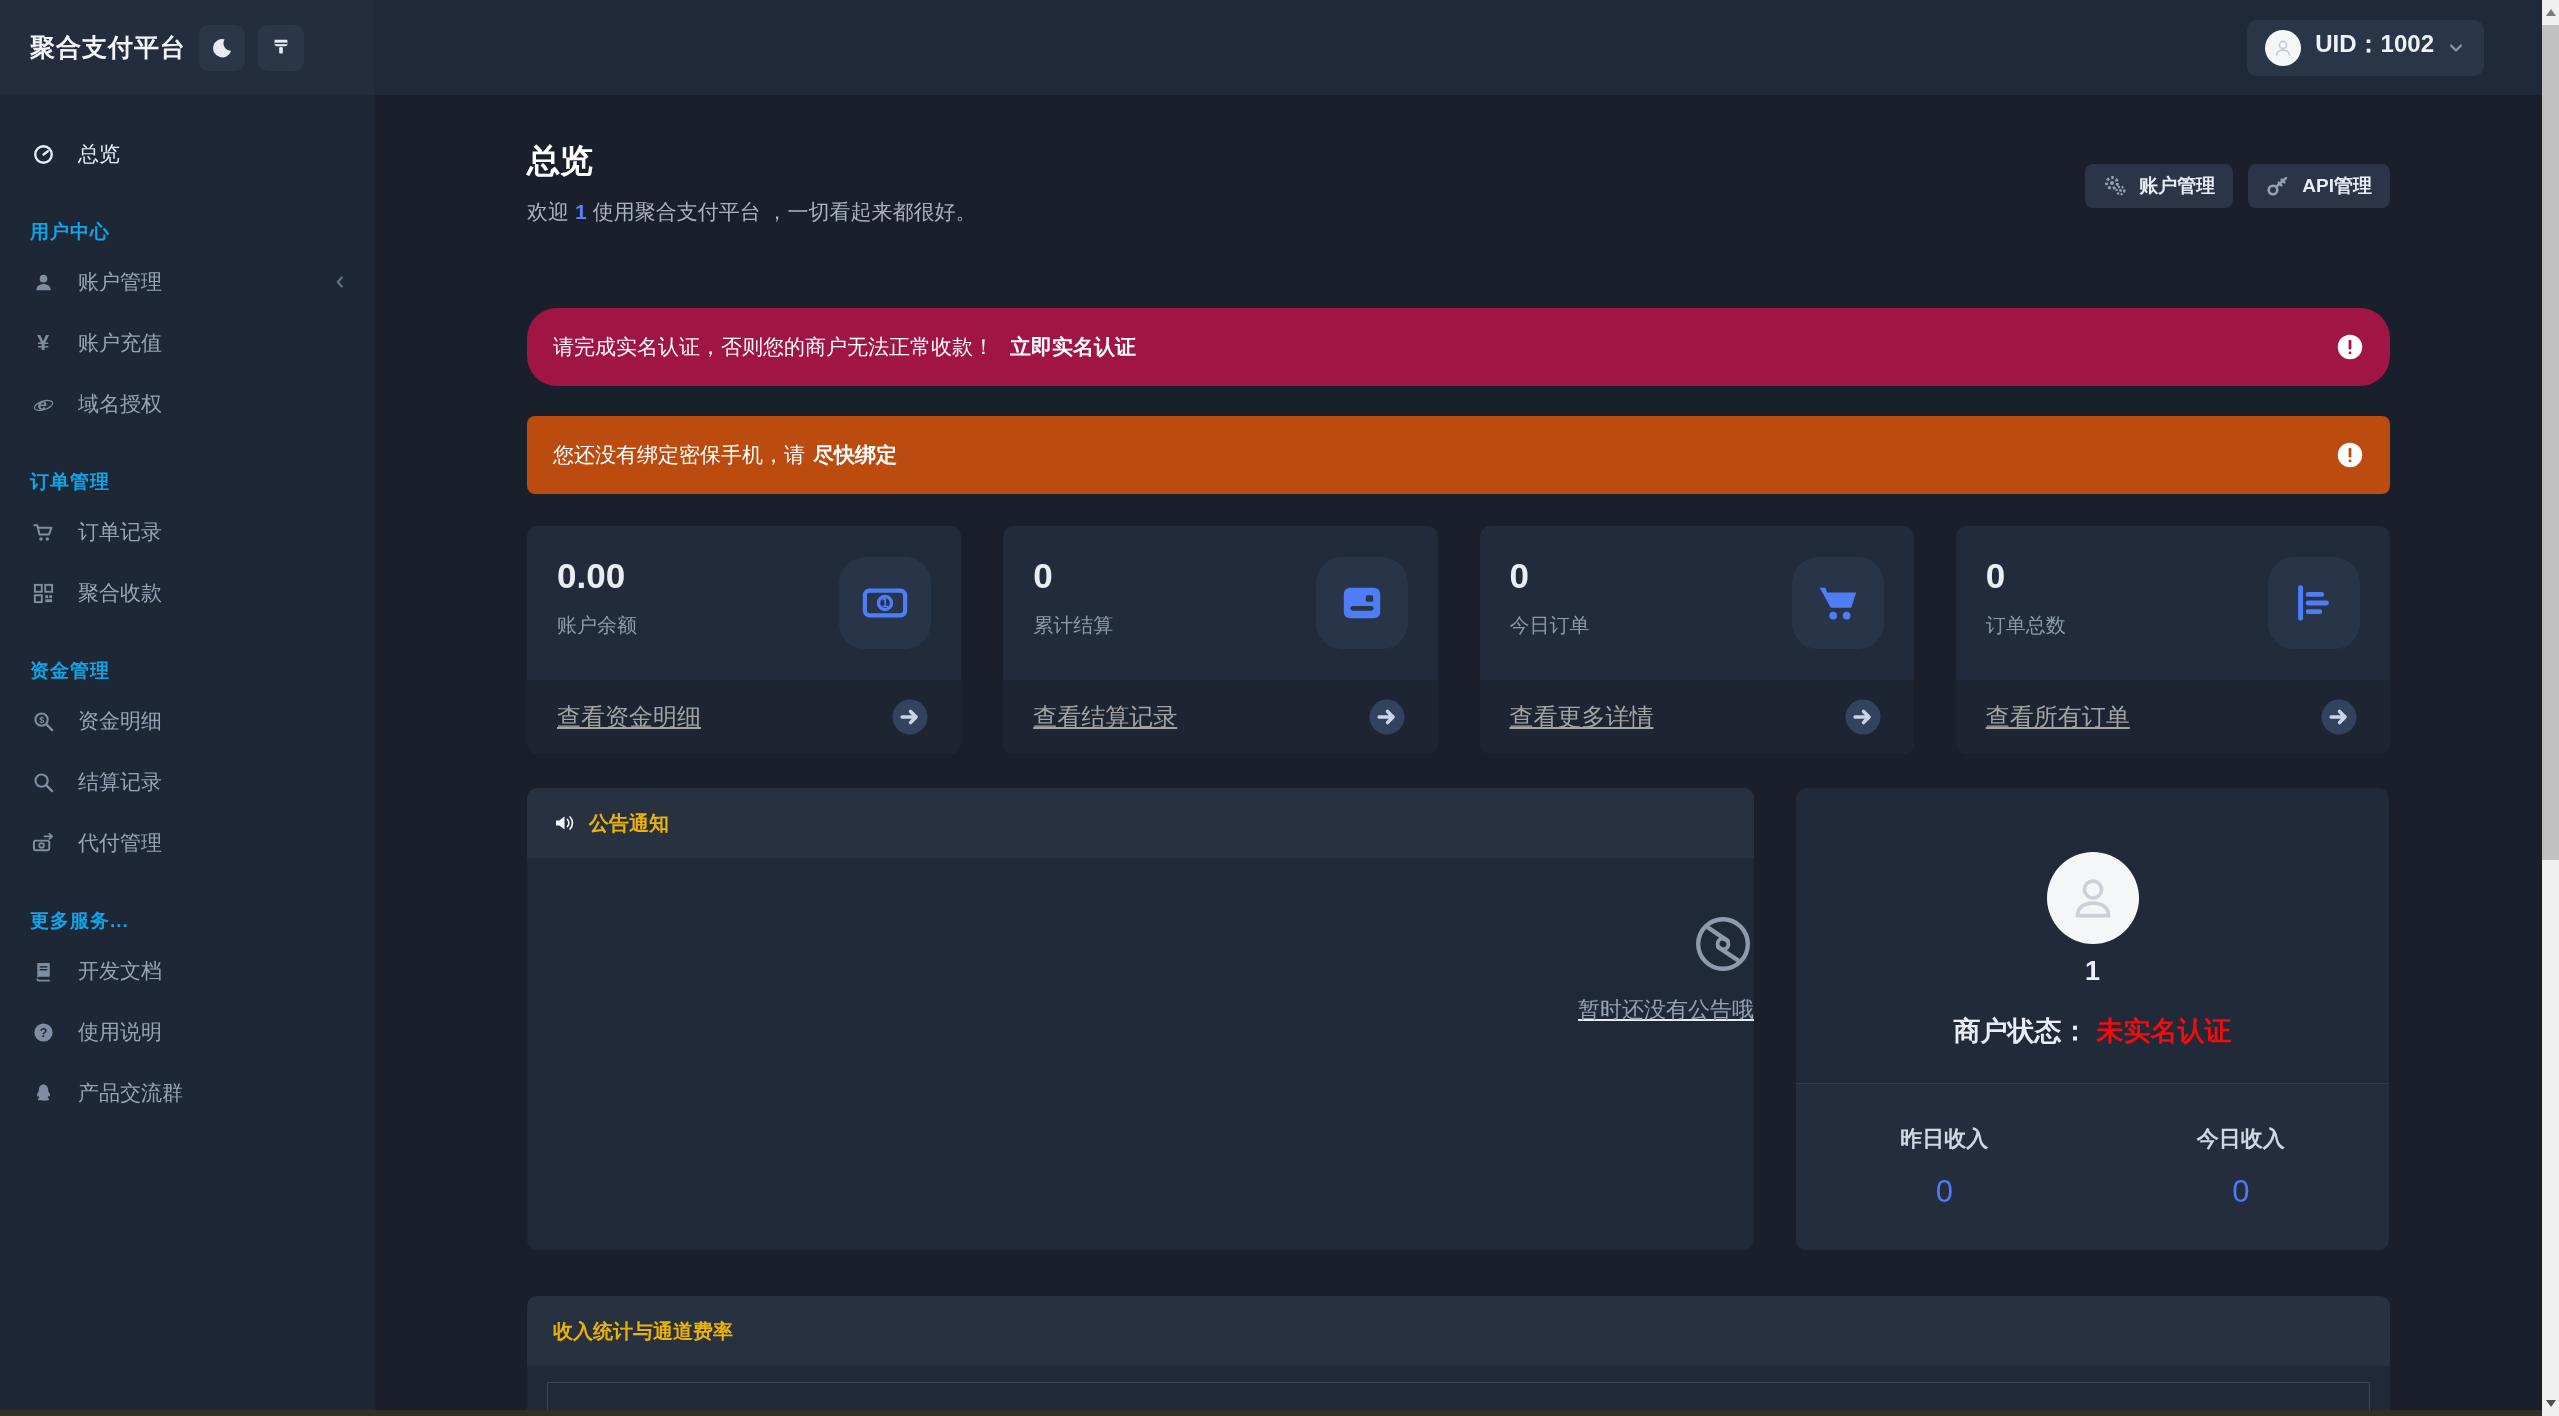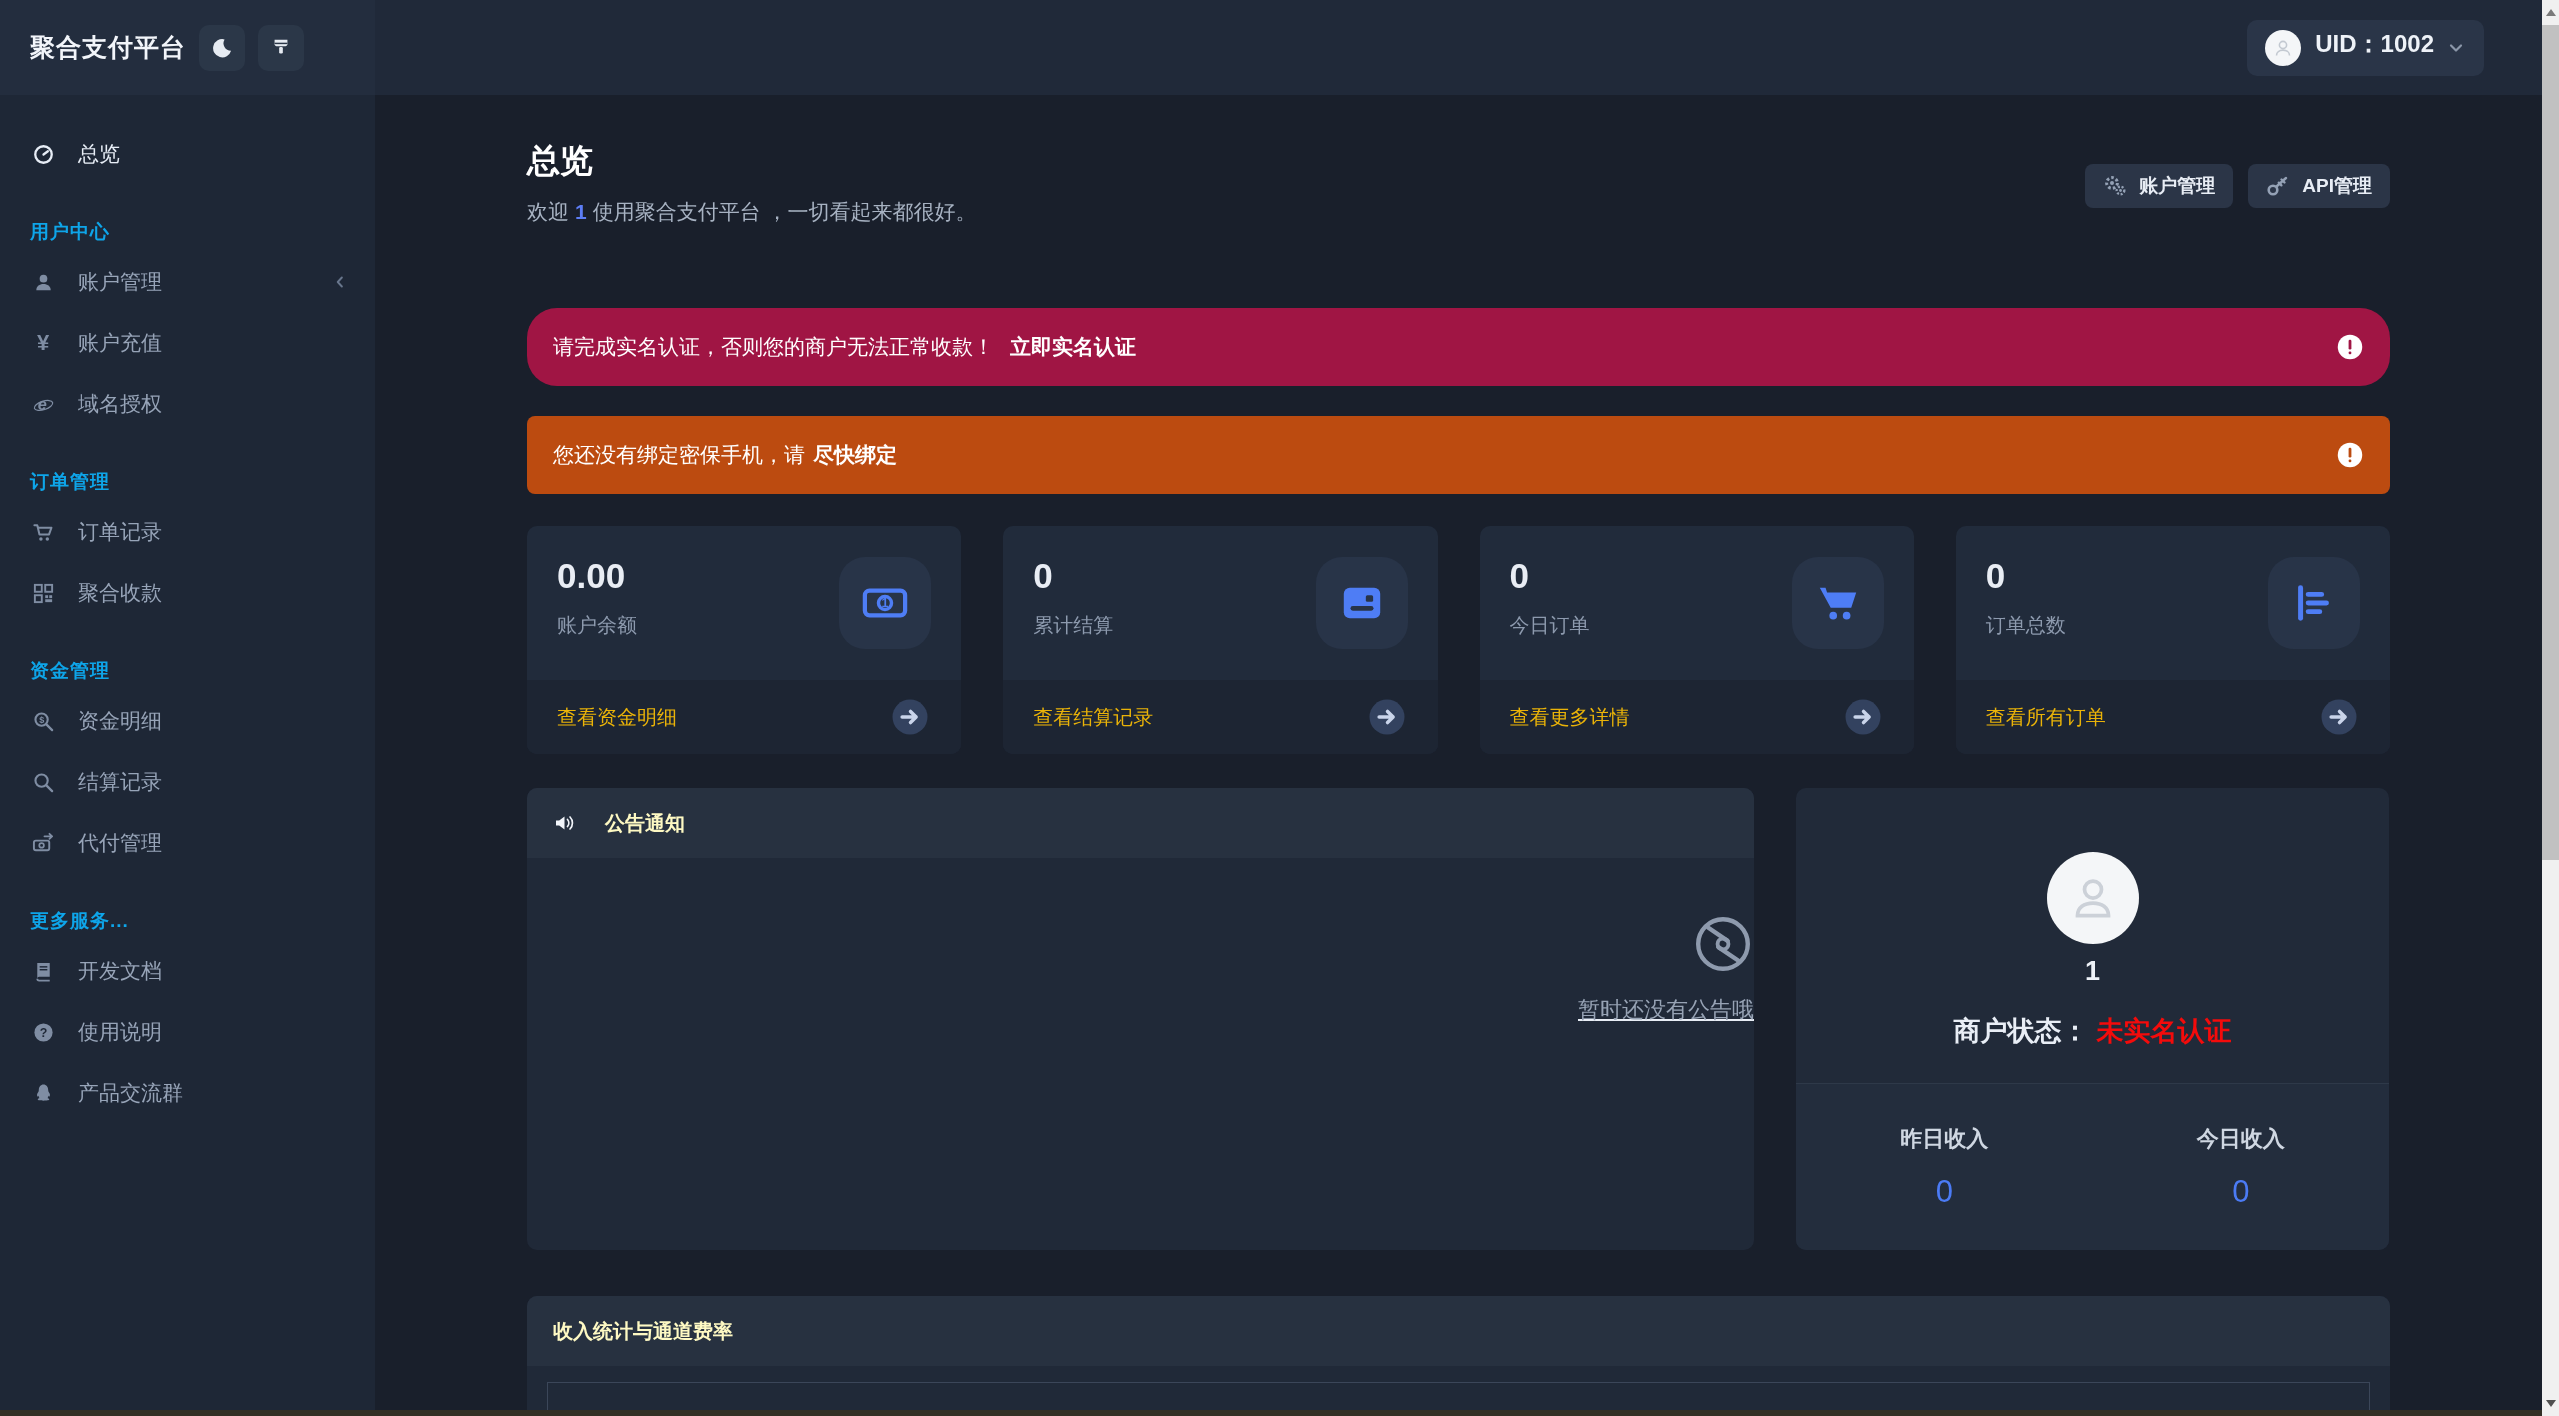--- a/index.html
+++ b/index.html
@@ -56,26 +56,26 @@
   .alert-orange .exmark { fill:#bc4b10; }
 
   
   .cards-row { display:flex; gap:42px; margin-top:32px; }
   .stat-card { flex:1; background:#212b3b; border-radius:10px; overflow:hidden; }
   .stat-body { height:154px; padding:30px 30px 0; position:relative; }
   .stat-value { font-size:35px; font-weight:bold; color:#e9edf4; }
   .stat-label { font-size:20px; color:#8d9aae; margin-top:16px; }
   .stat-bubble { position:absolute; right:30px; top:31px; width:92px; height:92px; border-radius:26px; background:#283448; display:flex; align-items:center; justify-content:center; color:#4e7df5; }
   .stat-foot { height:74px; background:#1d2533; display:flex; align-items:center; justify-content:space-between; padding:0 30px; cursor:pointer; }
-  .stat-link { font-size:20px; color:#eab308; }
+  .stat-link { font-size:24px; color:#a3a3a3;text-decoration:underline; }
   .cut { fill:#283448; }
 
   
   .panels-row { display:flex; gap:42px; margin-top:34px; align-items:stretch; }
-  .panel-header { height:70px; background:#273140; display:flex; align-items:center; padding:0 26px; font-size:20px; font-weight:bold; color:#fef9c3;gap:16px; }
+  .panel-header { height:70px; background:#273140; display:flex; align-items:center; padding:0 26px; font-size:20px; font-weight:bold; color:#eab308; }
   .panel-header .phicon { margin-right:12px; display:flex; color:#f2f5fa; }
   .announce-panel { width:1227px; height:462px; border-radius:10px; overflow:hidden; background:#202938; display:flex; flex-direction:column; }
   .announce-body { flex:1; display:flex; flex-direction:column; align-items:flex-end; justify-content:center; padding-bottom:170px;text-decoration:underline; }
   .empty-icon { color:#8e9aad; }
   .empty-text { font-size:22px; color:#97a3b5; margin-top:20px; }
 
   .merchant-panel { width:593px; height:462px; border-radius:10px; overflow:hidden; background:#212a39; display:flex; flex-direction:column; }
   .merchant-top { height:295px; display:flex; flex-direction:column; align-items:center; }
   .merchant-avatar { width:92px; height:92px; border-radius:50%; background:#f4f6f8; margin-top:64px; display:flex; align-items:center; justify-content:center; }
   .merchant-count { font-size:27px; font-weight:bold; color:#eef2f8; margin-top:12px; }

